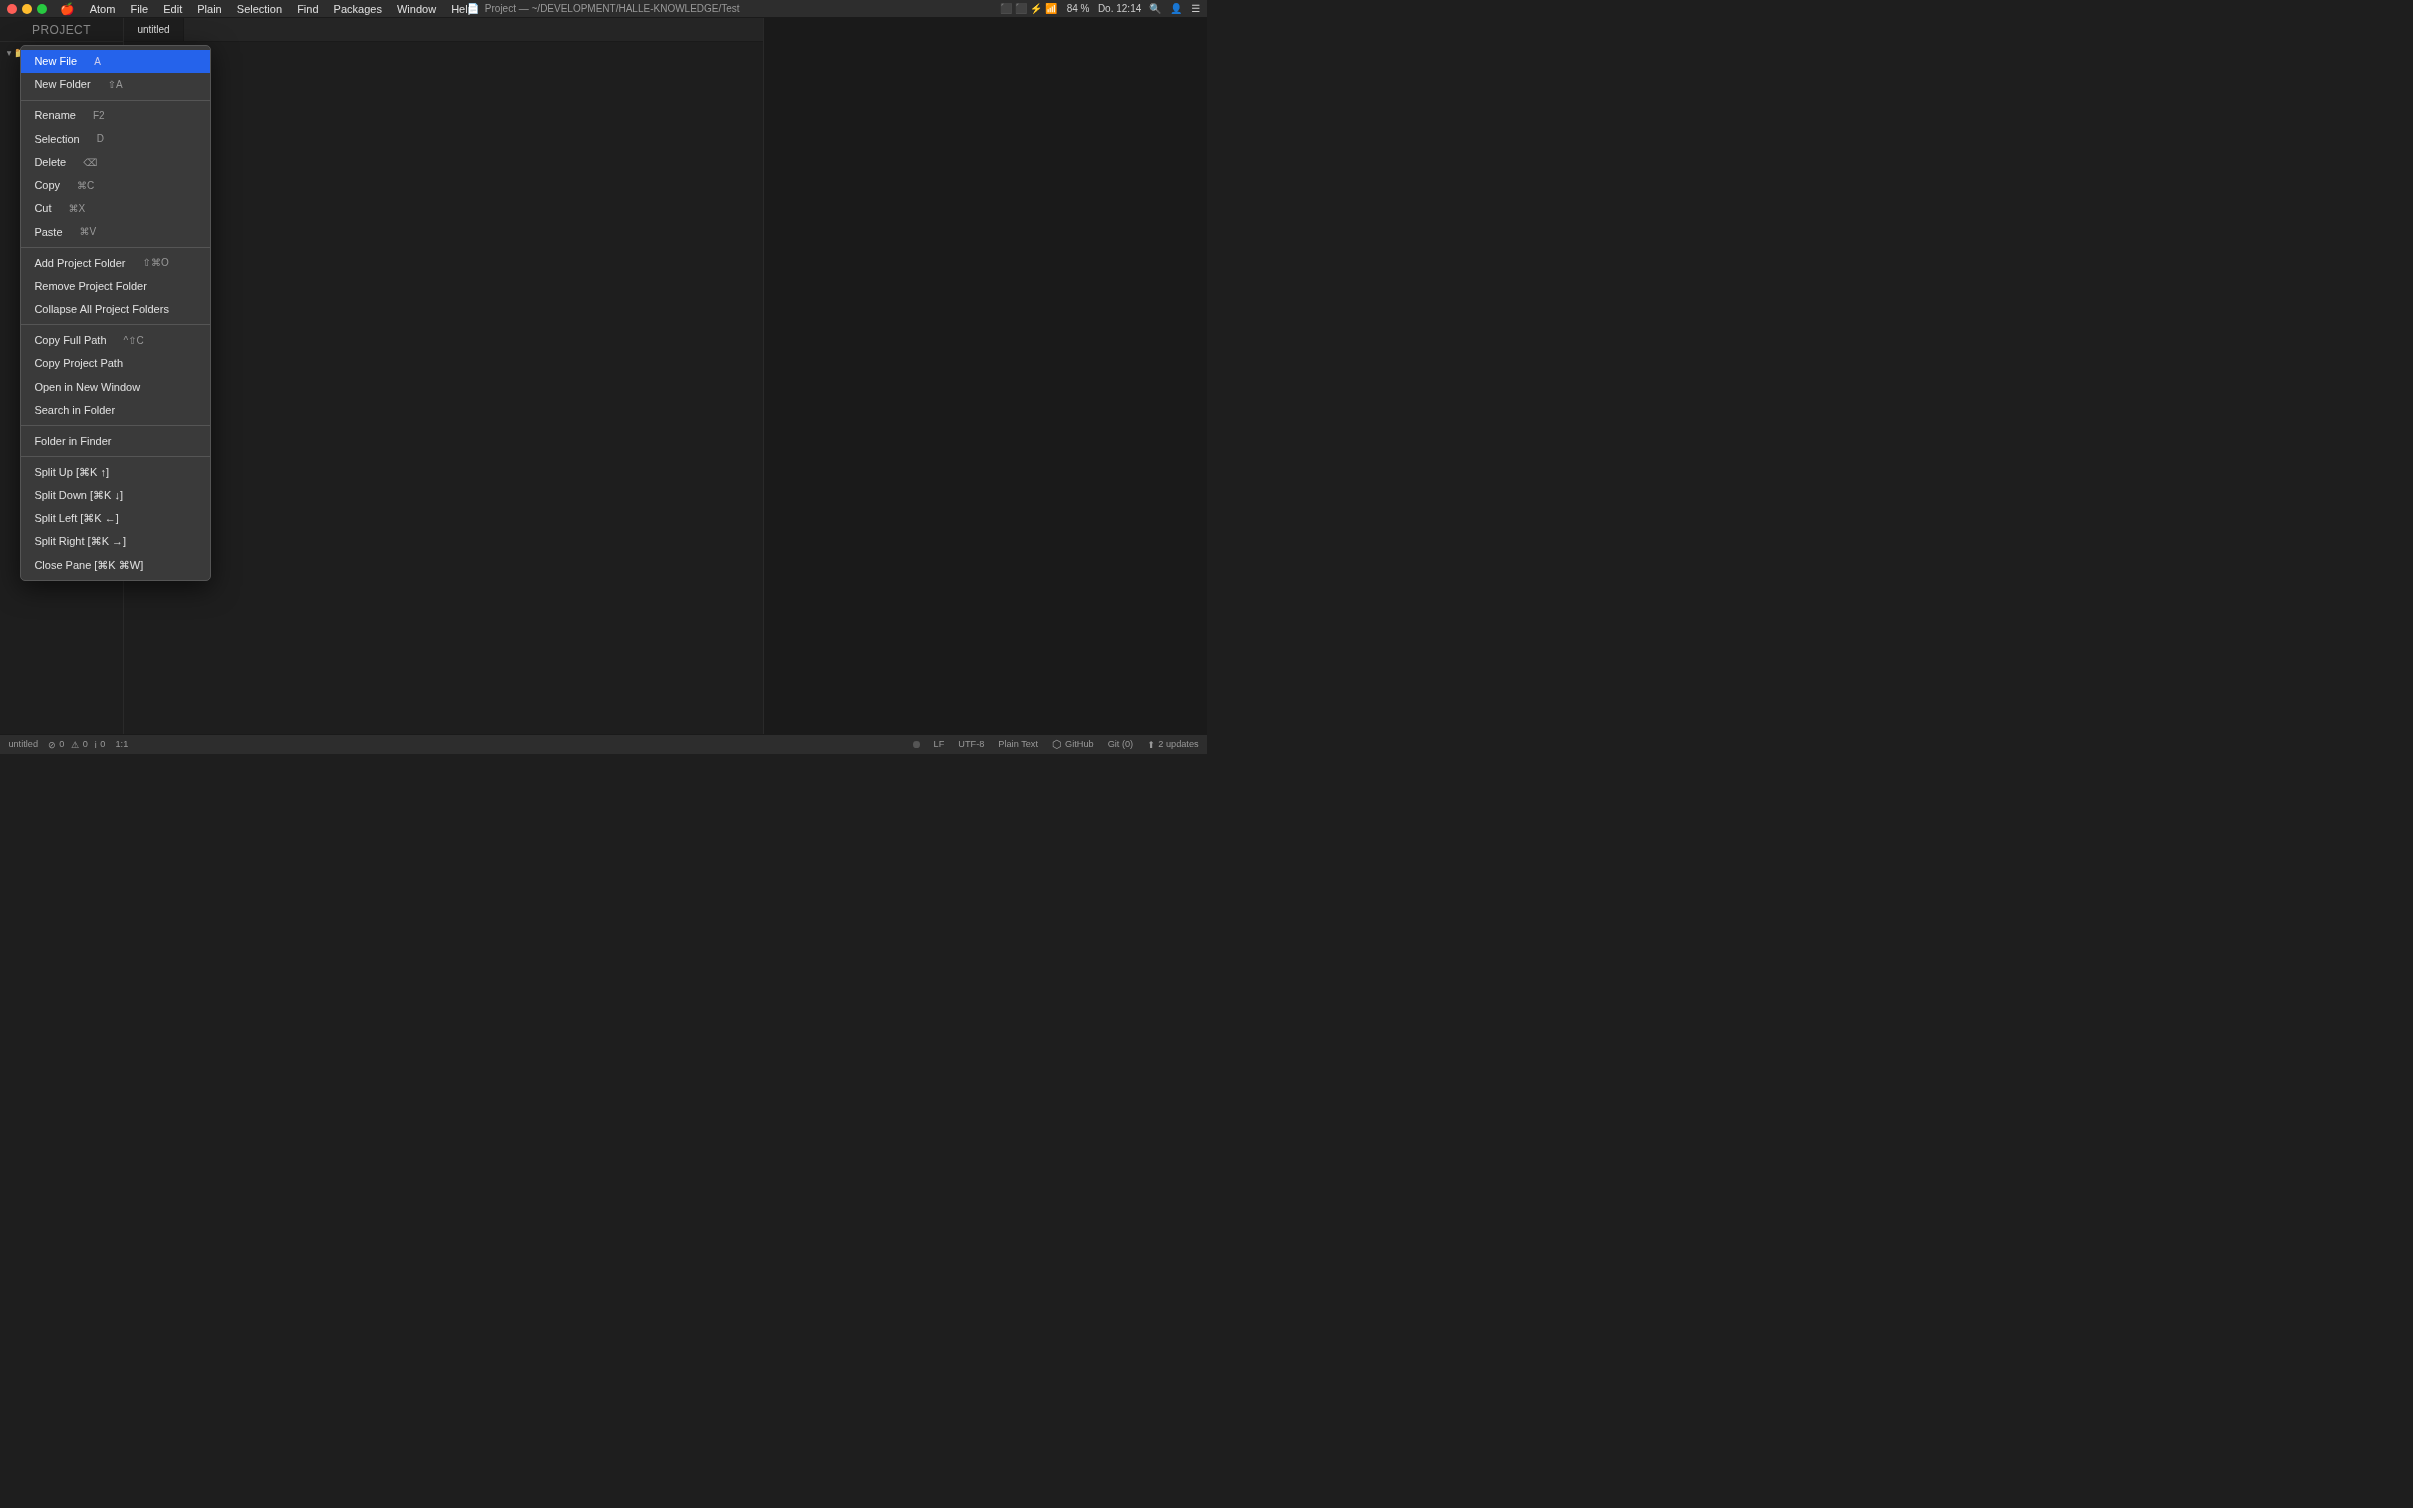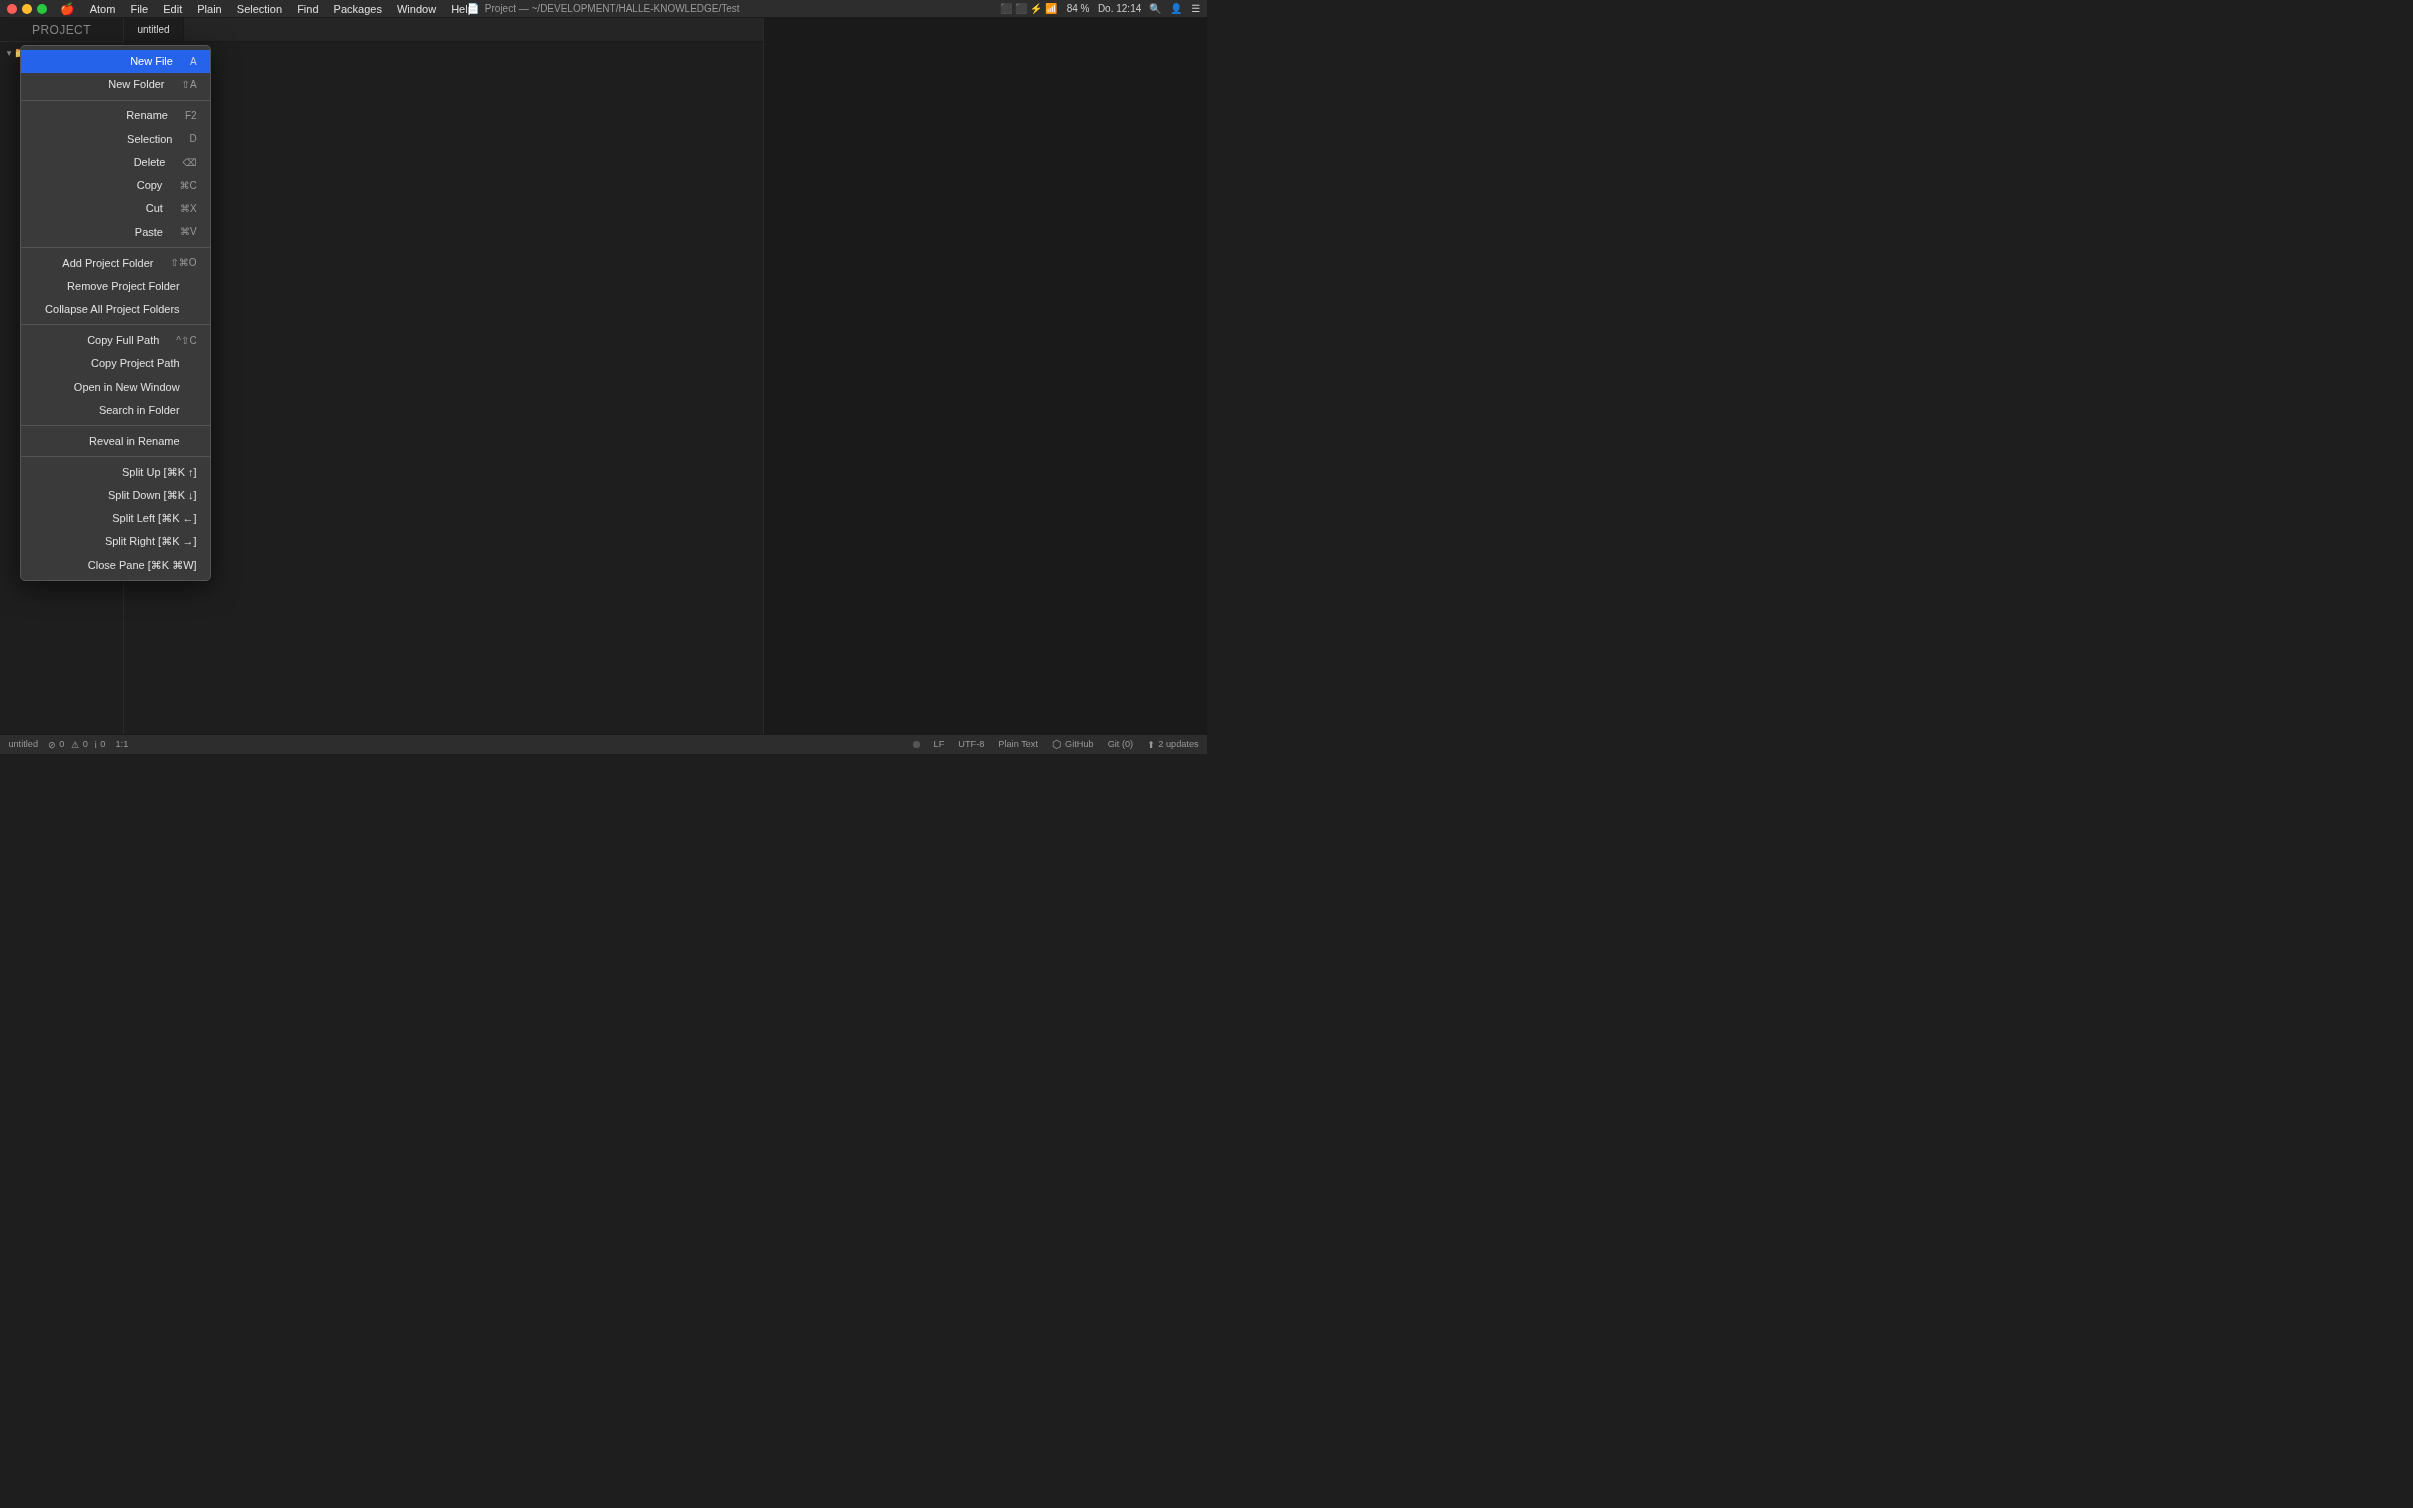--- a/index.html
+++ b/index.html
@@ -126,21 +126,21 @@
       border-radius: 5px;
       box-shadow: 0 6.7px 27px rgba(0,0,0,0.6);
       z-index: 1000;
       padding: 3.4px 0;
       font-size: 11px;
       color: #e0e0e0;
     }
     .ctx-item {
       display: flex;
       align-items: center;
-      justify-content: flex-end;
+      justify-content: flex-start;
       padding: 3.4px 13.4px;
       cursor: pointer;
       line-height: 1.5;
     }
     .ctx-item.highlighted {
       background: #2563eb;
       color: #fff;
     }
     .ctx-shortcut {
       font-size: 10px;
@@ -374,21 +374,21 @@
         <span class="ctx-shortcut"></span>
       </div>
 
       <div class="ctx-item">
         <span>Search in Folder</span>
         <span class="ctx-shortcut"></span>
       </div>
       <div class="ctx-separator"></div>
 
       <div class="ctx-item">
-        <span>Reveal in Rename</span>
+        <span>Folder in Finder</span>
         <span class="ctx-shortcut"></span>
       </div>
       <div class="ctx-separator"></div>
 
       <div class="ctx-item">
         <span>Split Up [⌘K ↑]</span>
       </div>
 
       <div class="ctx-item">
         <span>Split Down [⌘K ↓]</span>

